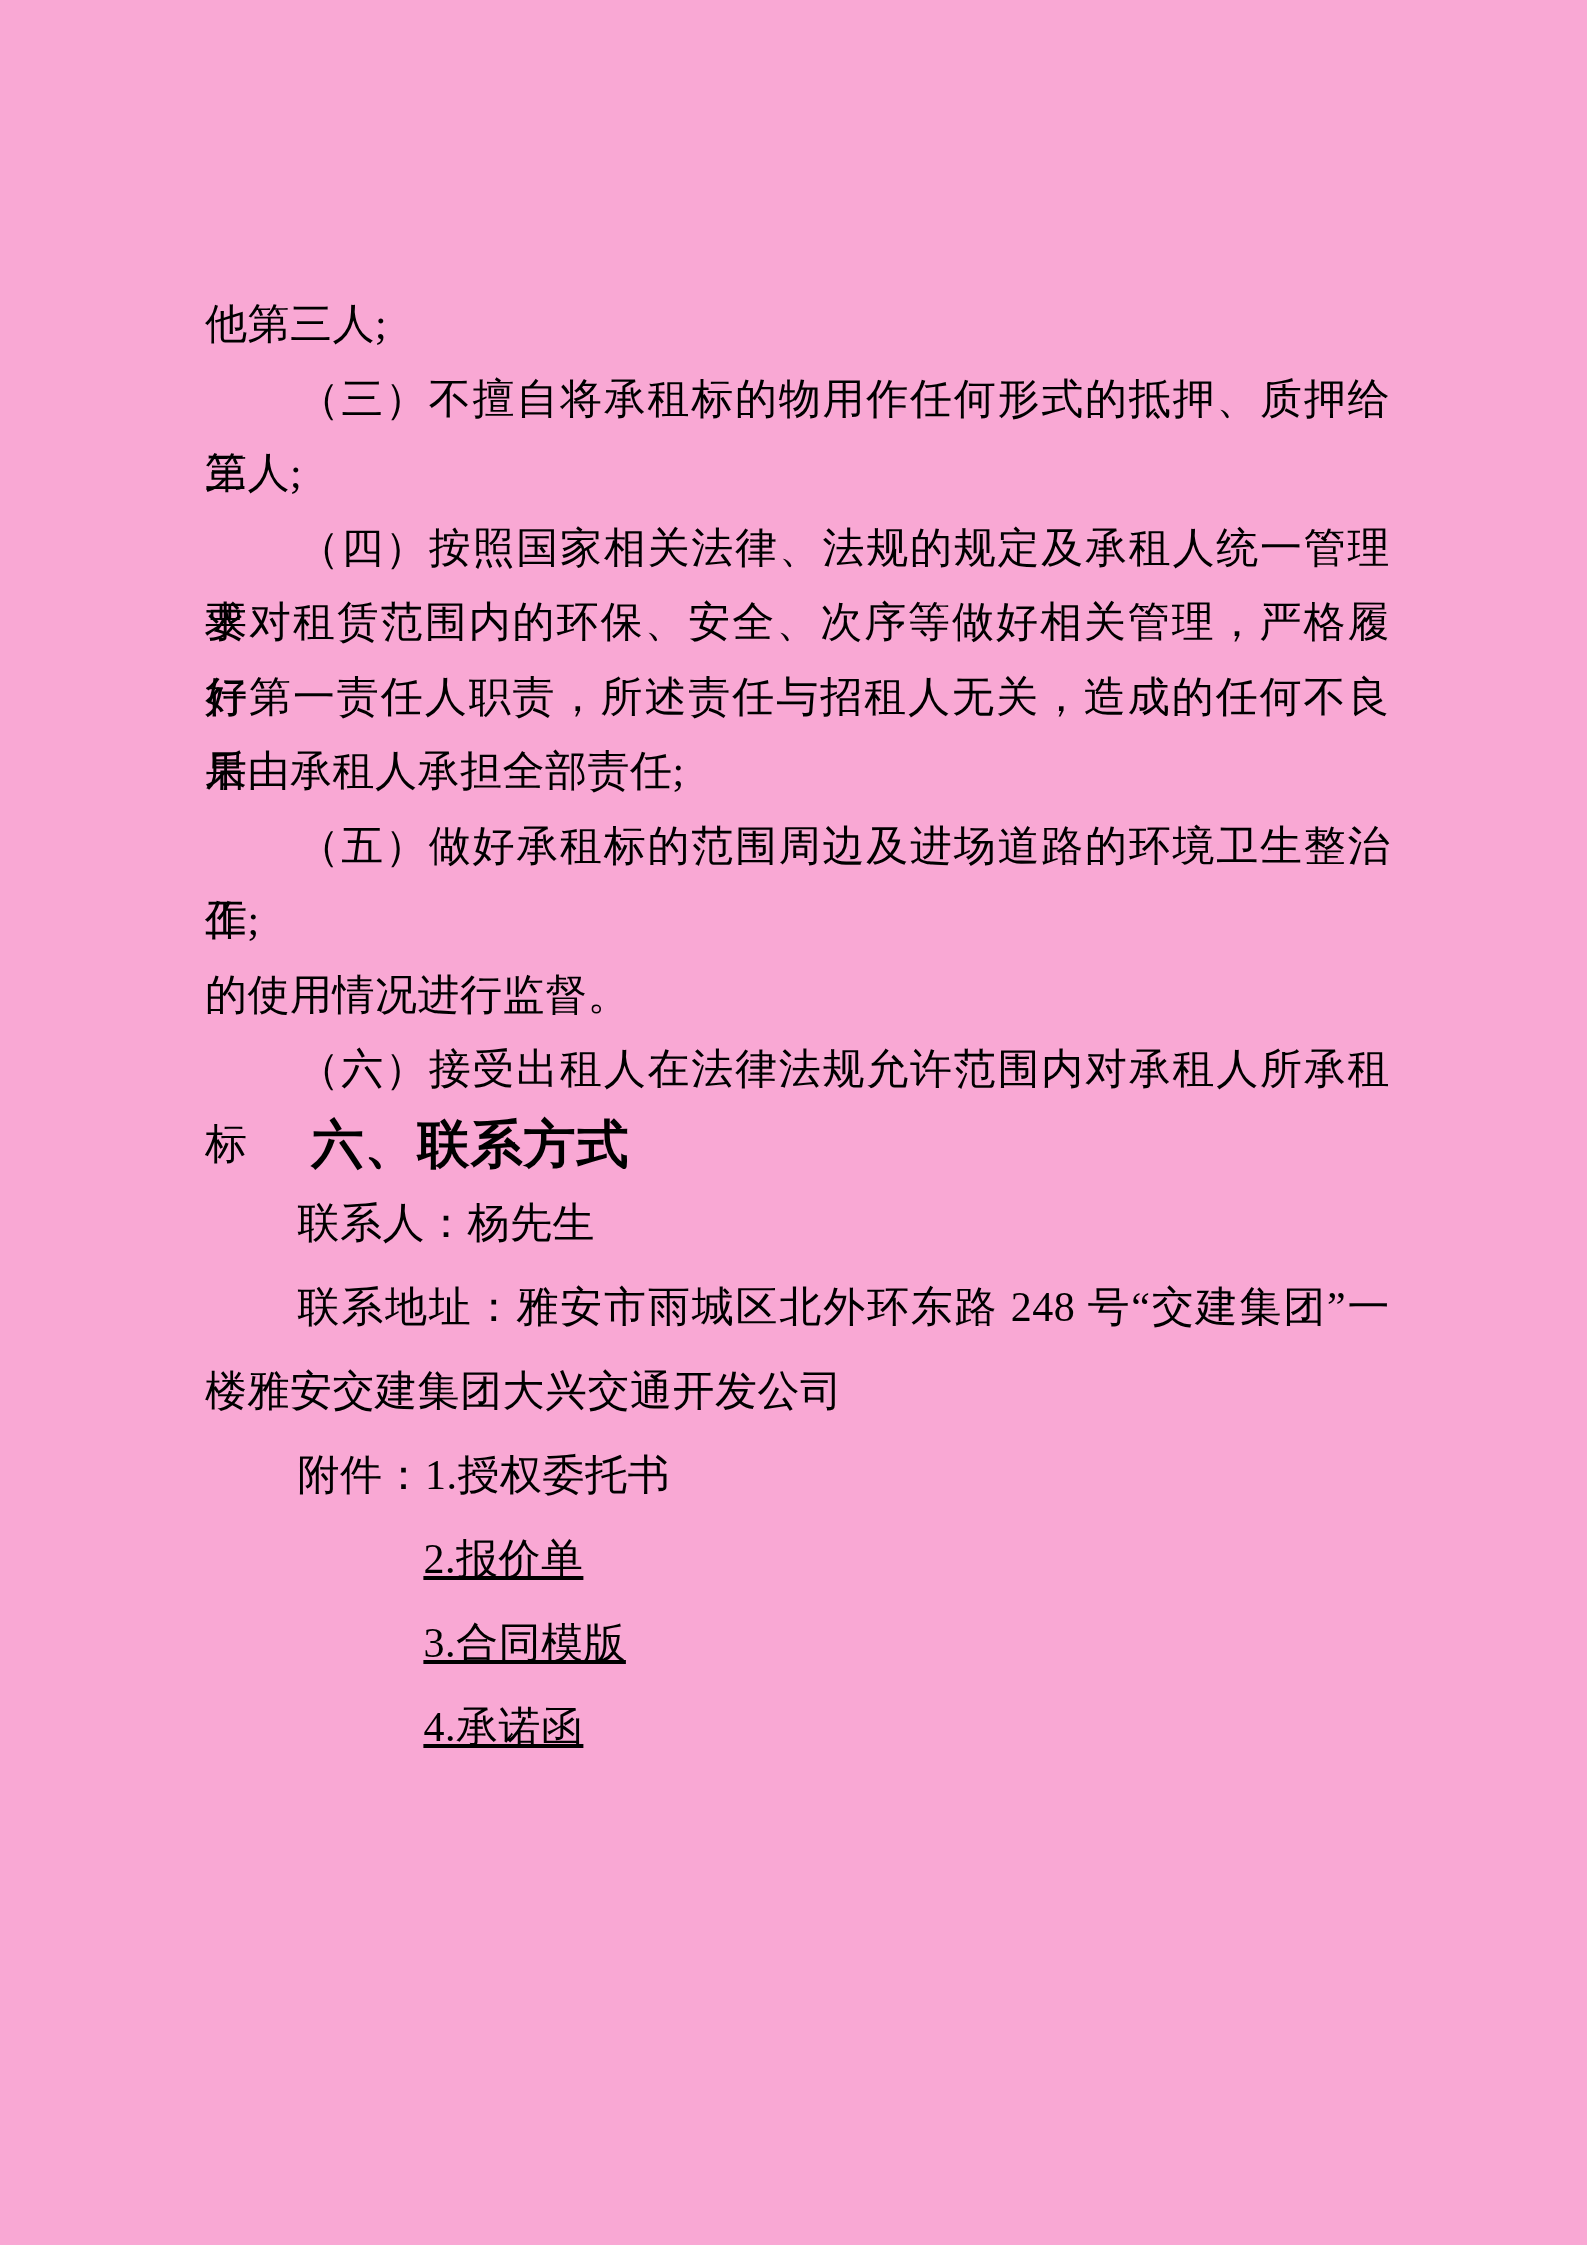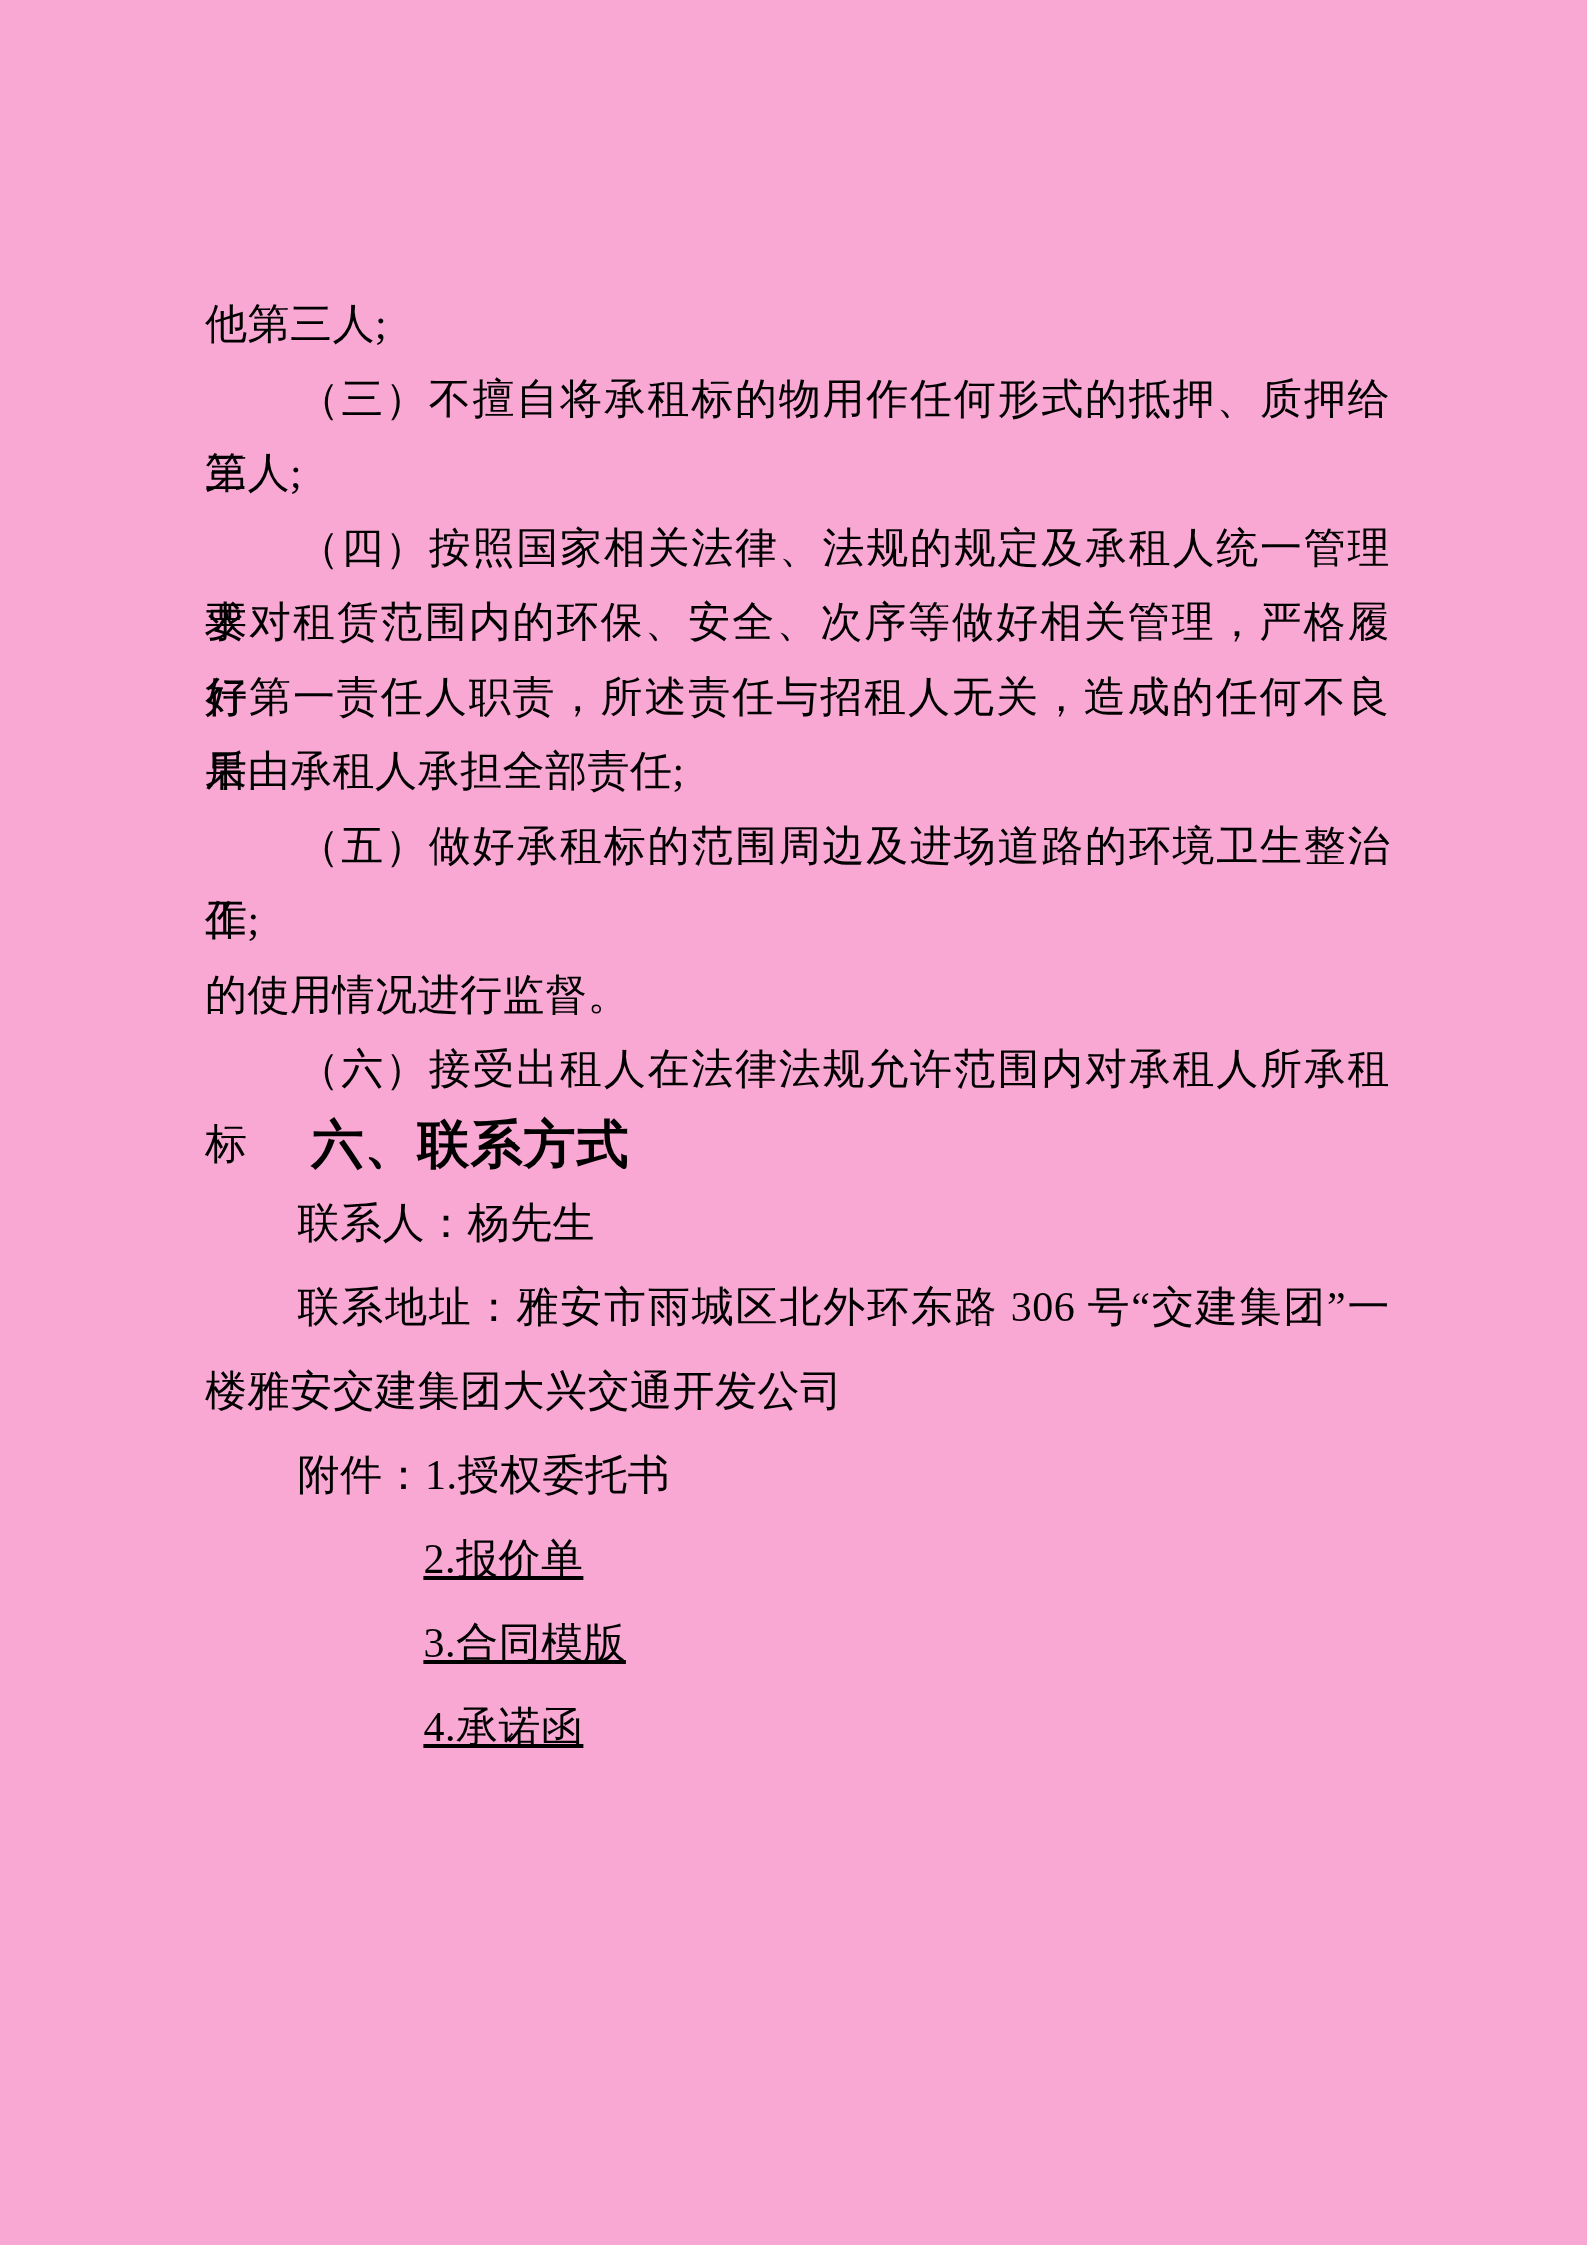--- a/index.html
+++ b/index.html
@@ -80,21 +80,21 @@
     <div class="line just">好第一责任人职责，所述责任与招租人无关，造成的任何不良后</div>
     <div class="line">果由承租人承担全部责任;</div>
     <div class="line indent just">（五）做好承租标的范围周边及进场道路的环境卫生整治工</div>
     <div class="line">作;</div>
     <div class="line">的使用情况进行监督。</div>
     <div class="line indent just">（六）接受出租人在法律法规允许范围内对承租人所承租标</div>
 
     <div class="line heading">六、联系方式</div>
 
     <div class="line sec-b indent">联系人：杨先生</div>
-    <div class="line sec-b indent just">联系地址：雅安市雨城区北外环东路 306 号“交建集团”一</div>
+    <div class="line sec-b indent just">联系地址：雅安市雨城区北外环东路 248 号“交建集团”一</div>
     <div class="line sec-b">楼雅安交建集团大兴交通开发公司</div>
 
     <div class="line sec-b indent">附件：1.授权委托书</div>
     <div class="line sec-b att-item">2.报价单</div>
     <div class="line sec-b att-item">3.合同模版</div>
     <div class="line sec-b att-item">4.承诺函</div>
 
   </div>
 </div>
 

